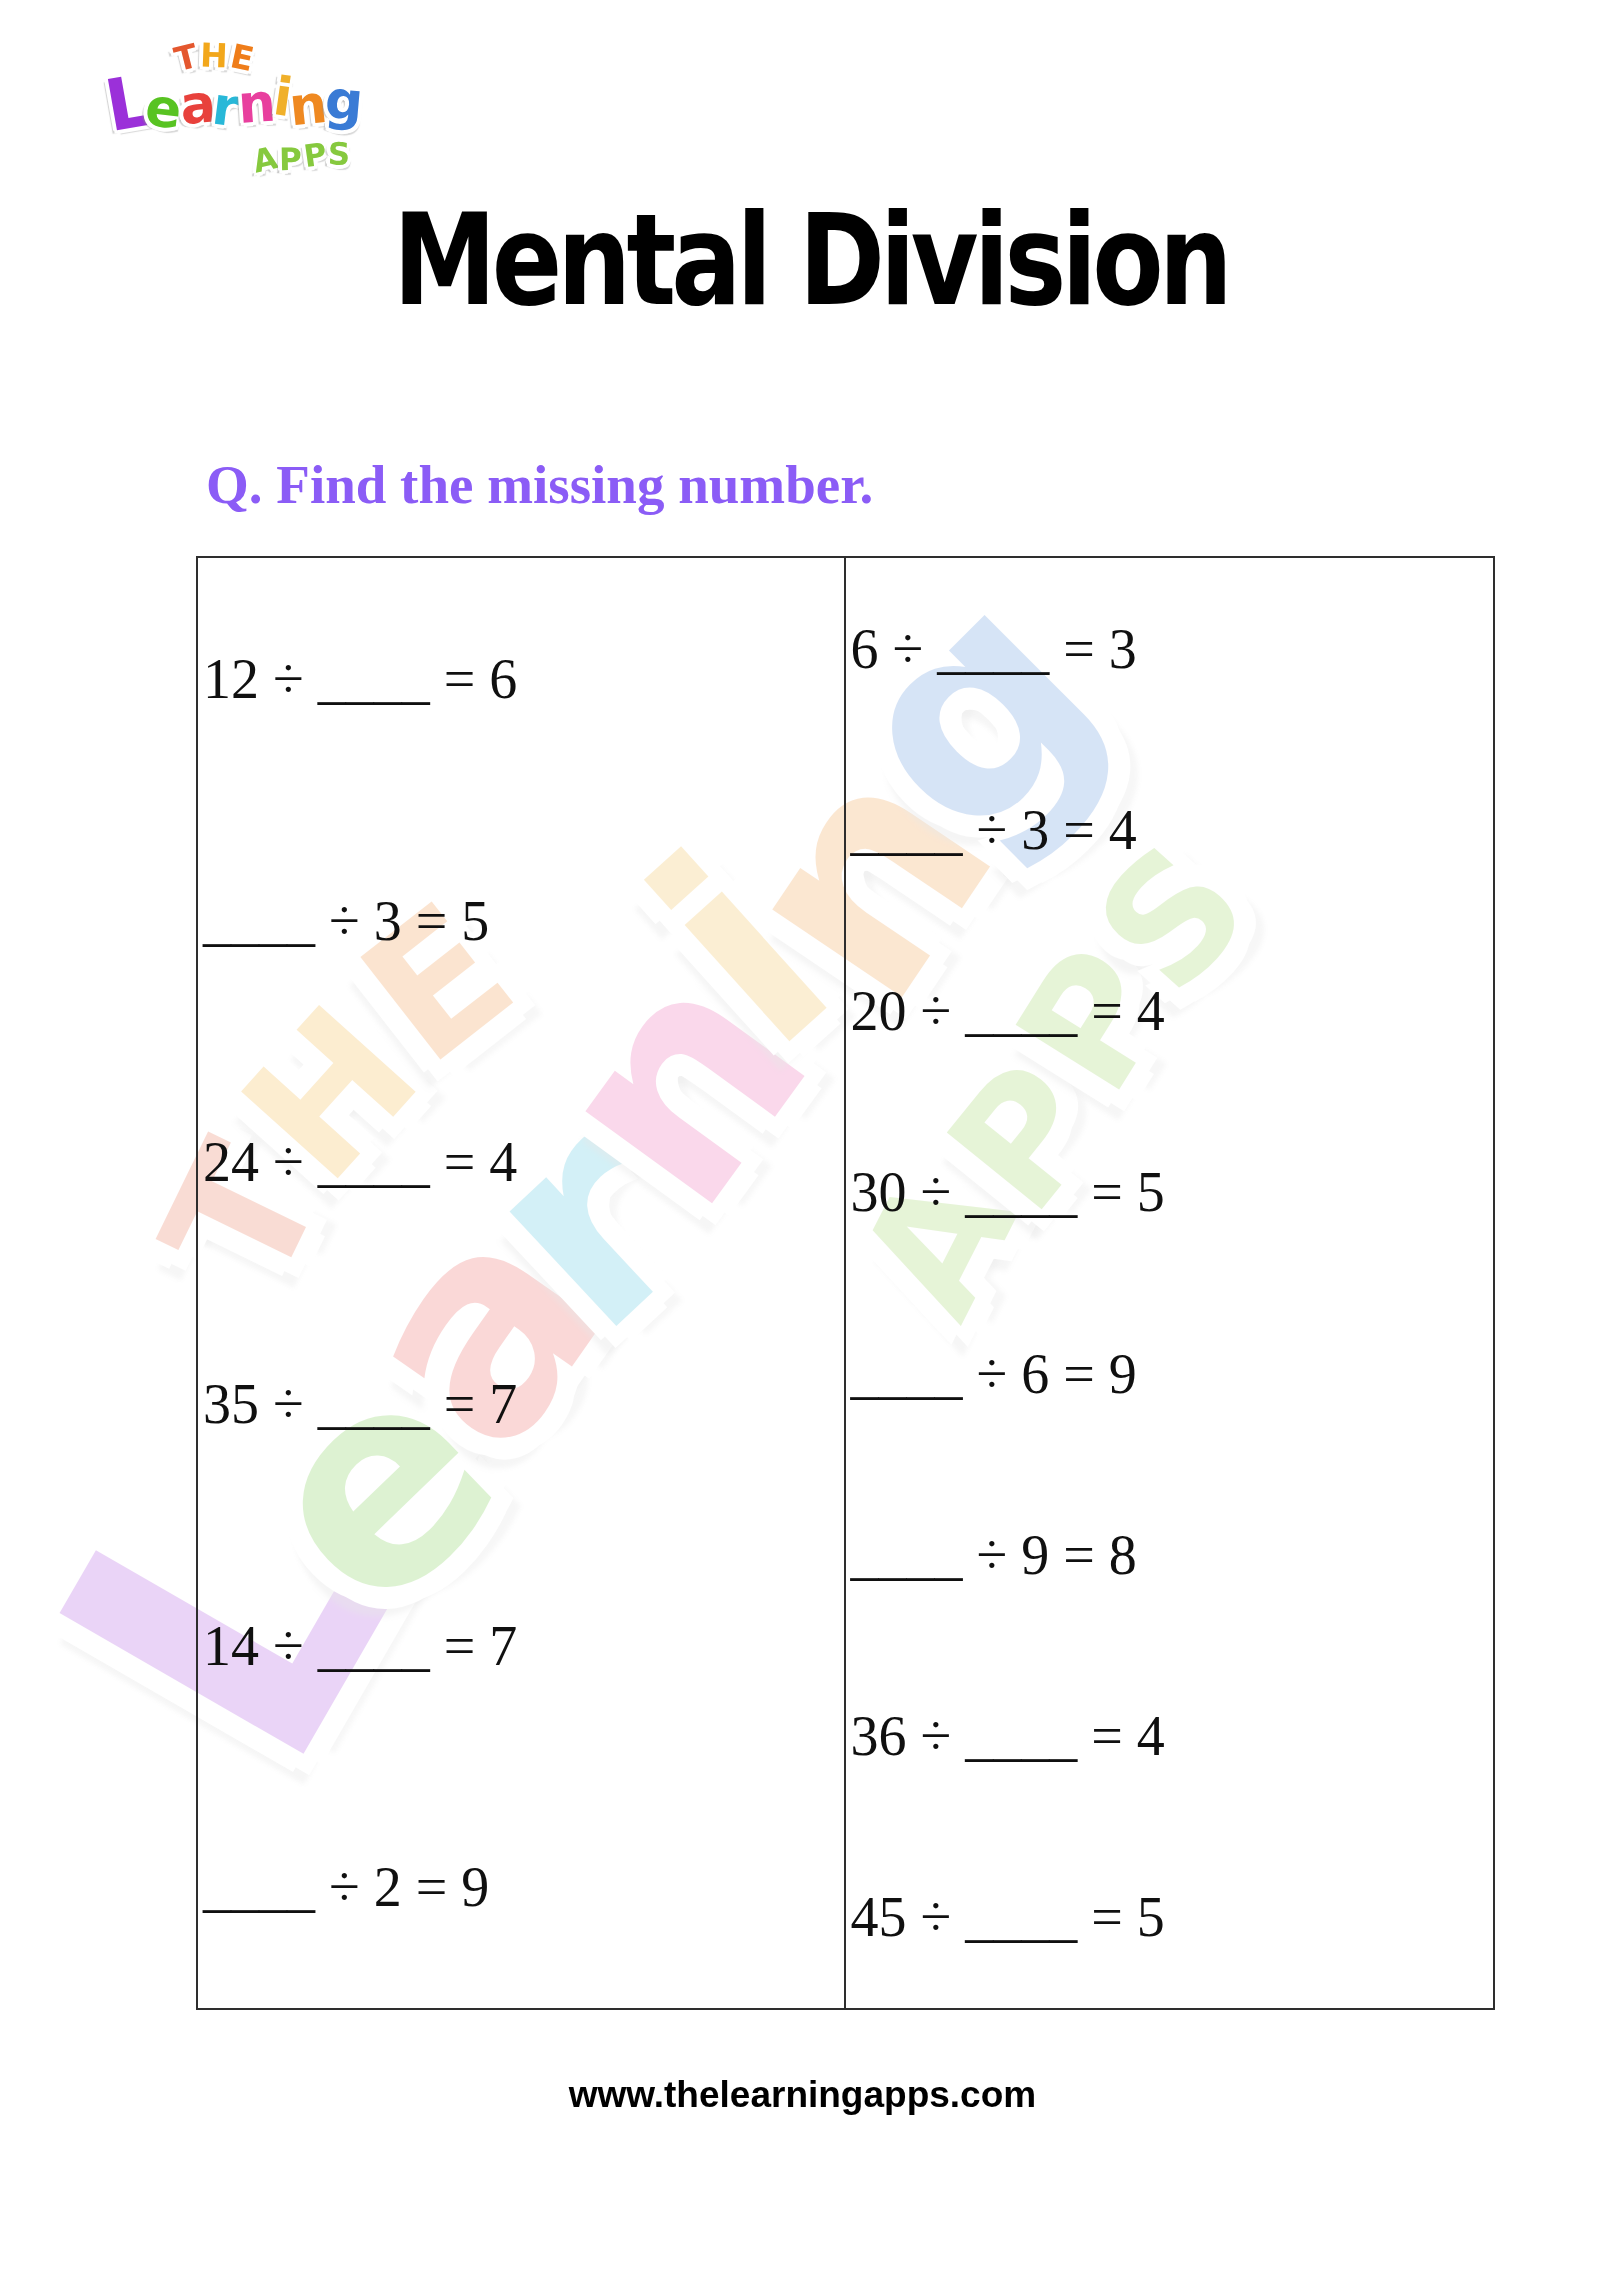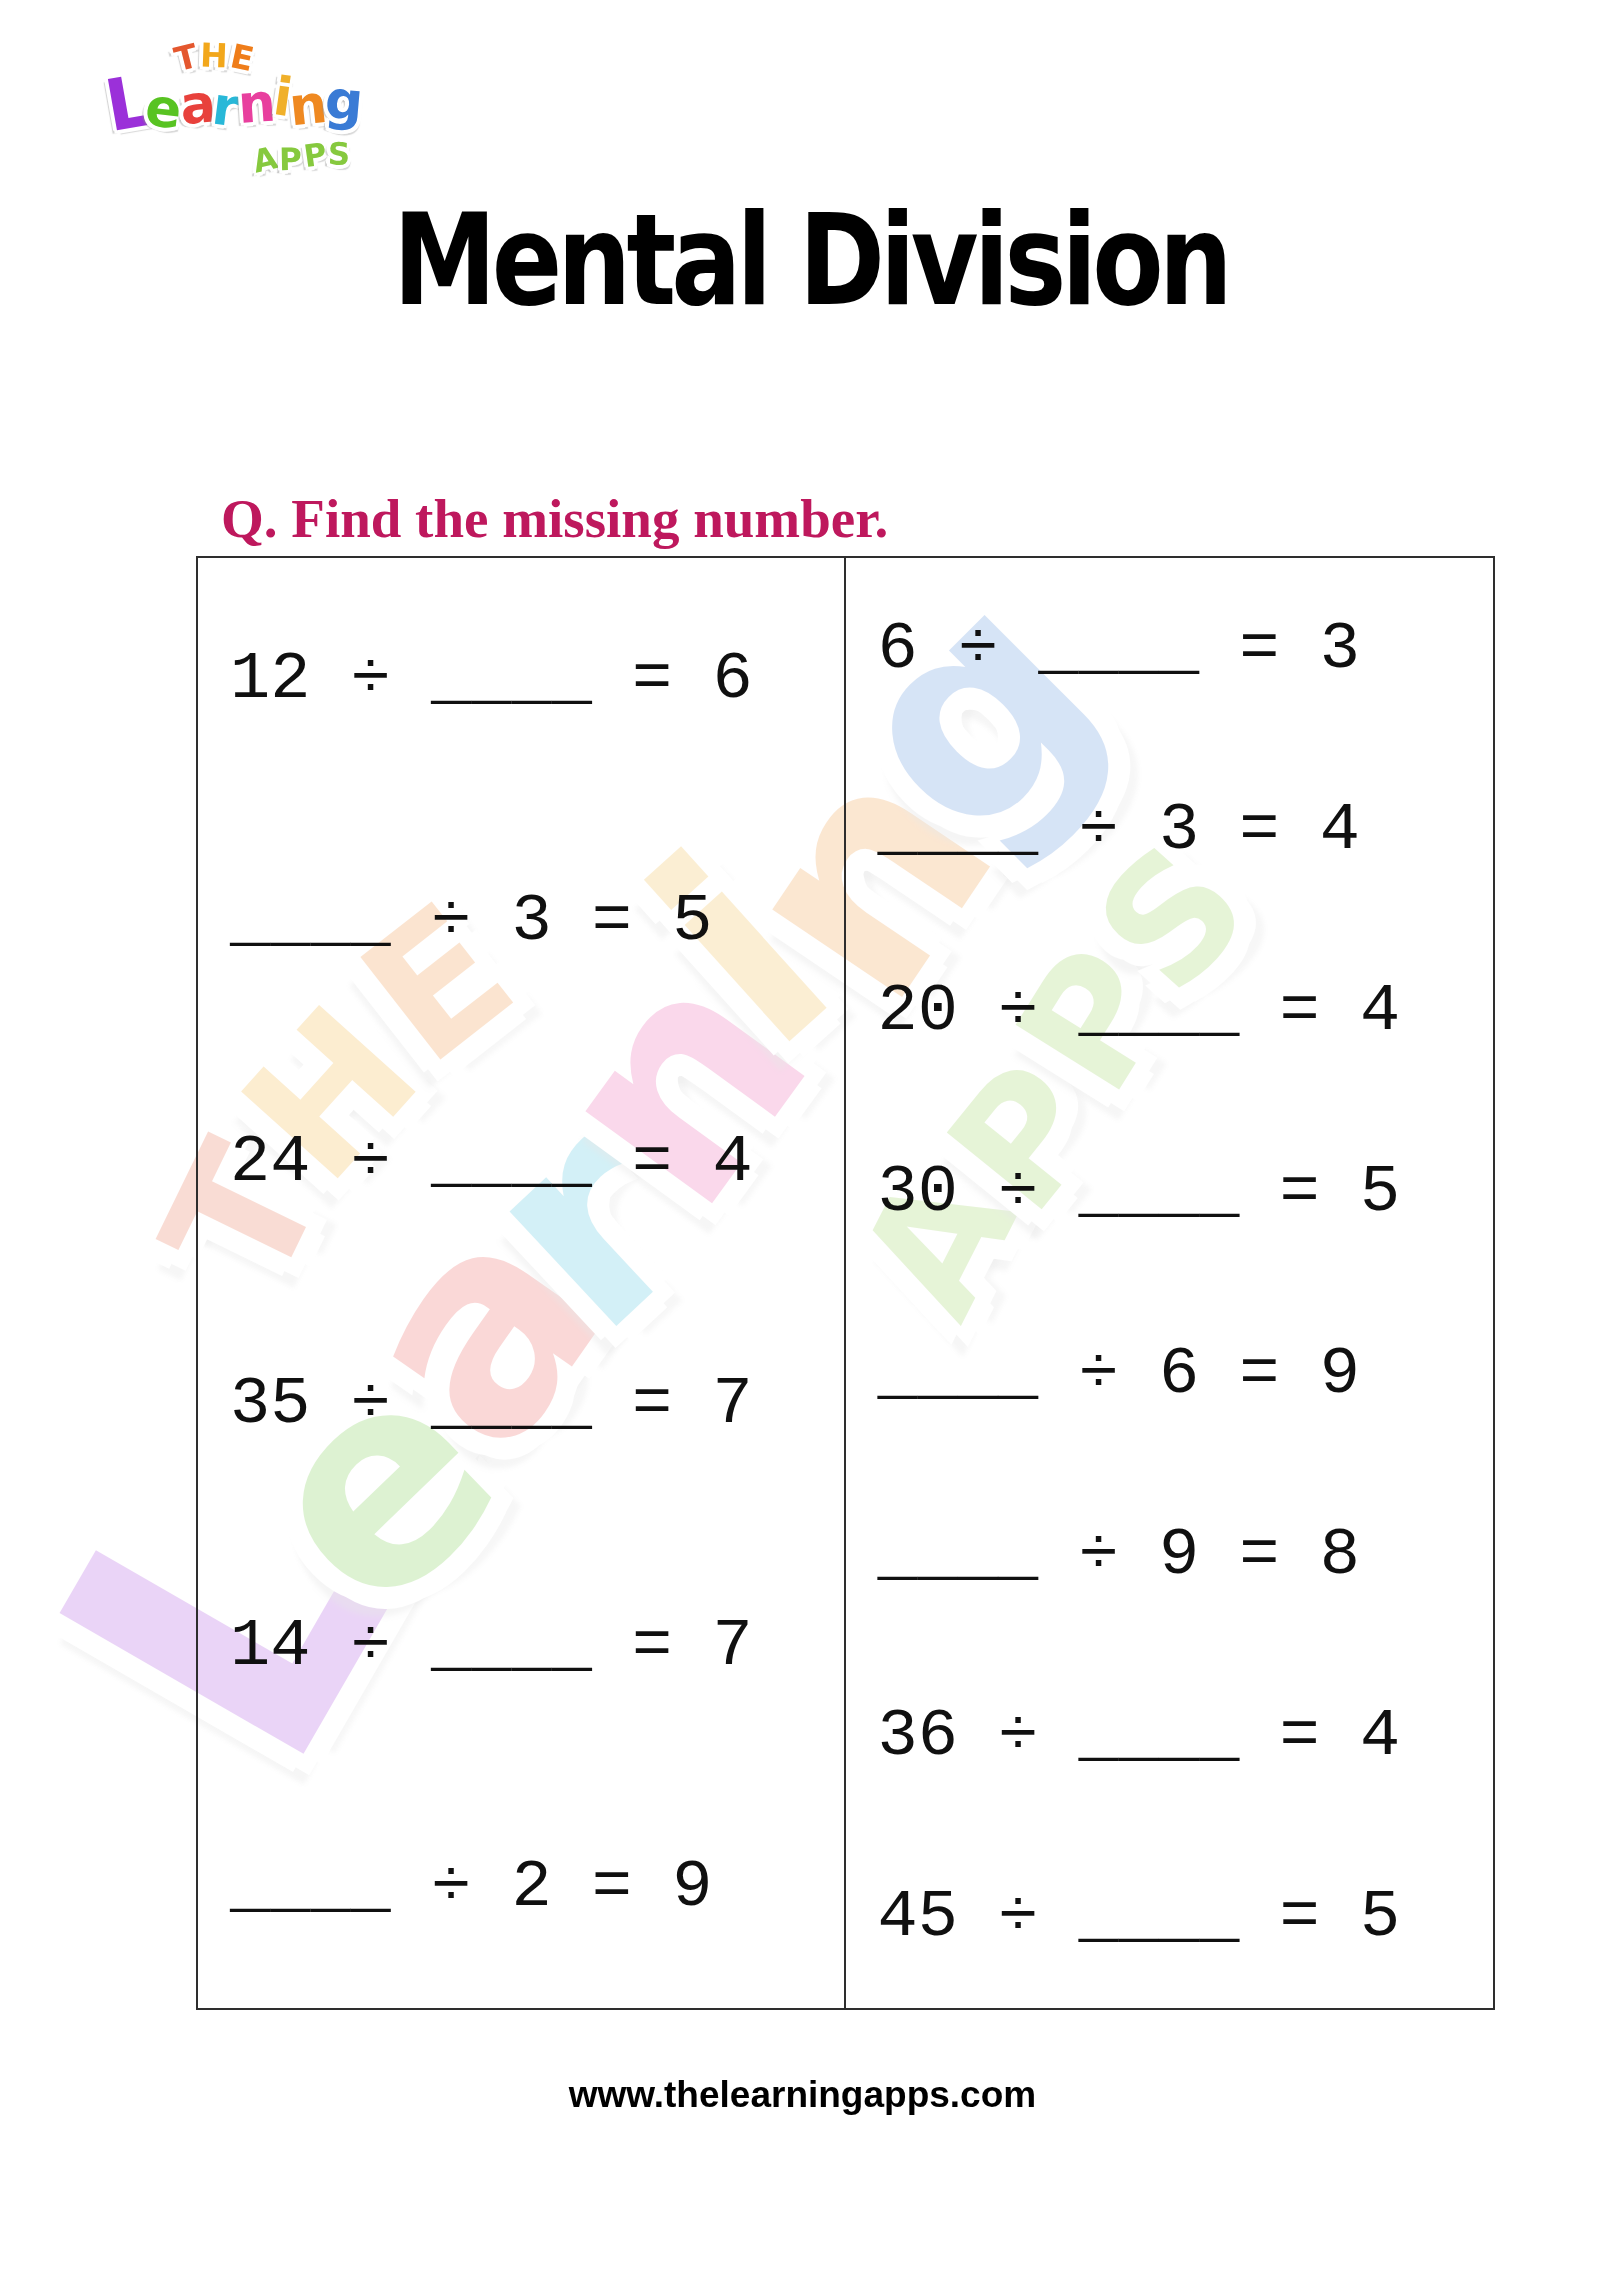--- a/index.html
+++ b/index.html
@@ -51,34 +51,34 @@
     transform:rotate(-50deg) scale(5.4);transform-origin:50% 50%;
   }
 
   
   .title{
     position:absolute;left:0;right:0;top:186px;margin:0;text-align:center;
     font-family:"DejaVu Sans",sans-serif;font-weight:bold;font-size:104px;letter-spacing:-4.9px;
     color:#000;transform:scaleY(1.22);transform-origin:top center;
   }
   .question{
-    position:absolute;left:221px;top:453px;
-    font-family:"Liberation Serif",serif;font-weight:bold;font-size:55px;color:#be185d;margin-top:34px;
+    position:absolute;left:206px;top:453px;
+    font-family:"Liberation Serif",serif;font-weight:bold;font-size:55px;color:#8b5cf6;
   }
 
   
   .ptable{
     position:absolute;left:196px;top:556px;width:1299px;height:1454px;
     border:2.9px solid #2e2e2e;box-sizing:border-box;display:flex;background:transparent;
   }
   .pcol{width:50%;height:100%;display:flex;flex-direction:column;box-sizing:border-box;}
   .pcol-left{border-right:2.9px solid #2e2e2e;}
   .pcell{
-    flex:1;display:flex;align-items:center;padding-left:32px;
-    font-family:Liberation Mono, monospace;font-size:67px;color:#101010;white-space:pre;
+    flex:1;display:flex;align-items:center;padding-left:5px;
+    font-family:Liberation Serif, serif;font-size:56px;color:#101010;white-space:pre;
   }
 
   
   .footer{
     position:absolute;left:0;right:16px;top:2074px;text-align:center;
     font-family:"Liberation Sans",sans-serif;font-weight:bold;font-size:37px;color:#000000;
   }
 </style>
 </head>
 <body>

